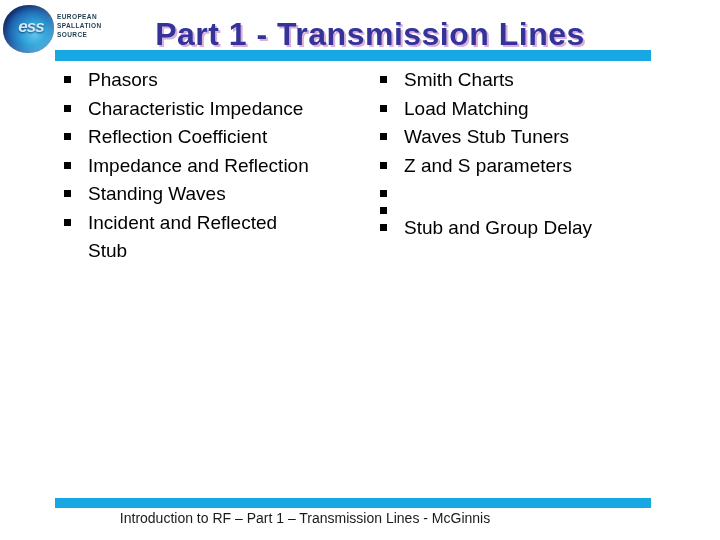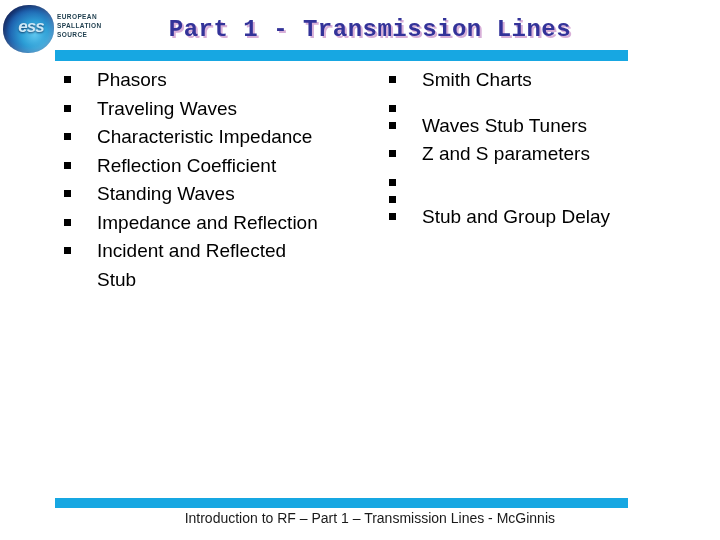--- a/index.html
+++ b/index.html
@@ -7,20 +7,21 @@
     padding: 0;
     background: #ffffff;
     font-family: "Liberation Sans", sans-serif;
   }
   .slide {
     position: relative;
     width: 628px;
     height: 540px;
     background: #ffffff;
     overflow: hidden;
+    padding-left: 23px;
   }
 
   
   .logo-blob {
     position: absolute;
     left: 3px;
     top: 5px;
     width: 51px;
     height: 48px;
     border-radius: 50% 46% 50% 48%;
@@ -53,26 +54,25 @@
     white-space: pre-line;
   }
 
   
   .title {
     position: absolute;
     left: 55px;
     width: 630px;
     top: 16px;
     text-align: center;
-    font-size: 24px;
+    font-size: 32px;
     font-weight: bold;
     color: #333399;
     text-shadow: 2px 2px 0 #d8b0d8;
     letter-spacing: 0.5px;
-    font-family: Liberation Mono, monospace;
   }
 
   
   .bar {
     position: absolute;
     left: 55px;
     width: 610px;
     background: #17a7e2;
   }
   .bar-top { top: 50px; height: 11px; }
@@ -80,48 +80,47 @@
 
   
   .list {
     position: absolute;
     top: 66px;
     margin: 0;
     padding: 0;
     list-style: none;
   }
   .list-left  { left: 64px;  width: 300px; }
-  .list-right { left: 389px; width: 300px; text-align: center; }
+  .list-right { left: 380px; width: 300px; text-align: center; }
   .list li {
     display: flex;
     align-items: flex-start;
     font-size: 19px;
     line-height: 28.5px;
     color: #000000;
-    gap: 9px;
   }
   .bullet {
     flex: 0 0 auto;
     width: 7px;
     height: 7px;
     margin-top: 10px;
     background: #000000;
   }
   .item-text {
     margin-left: 17px;
     max-width: 232px;
   }
 
   
   .footer-text {
     position: absolute;
     left: 55px;
     width: 500px;
     top: 510px;
-    text-align: right;
+    text-align: center;
     font-size: 14px;
     color: #1a1a1a;
   }
   .page-number {
     position: absolute;
     left: 640px;
     width: 30px;
     top: 510px;
     text-align: center;
     font-size: 13px;
@@ -144,51 +143,48 @@
 
   <div class="bar bar-top"></div>
 
   <ul class="list list-left">
     <li>
         <span class="bullet"></span>
         <span class="item-text">Phasors</span>
       </li>
     <li>
         <span class="bullet"></span>
-        <span class="item-text">Traveling Waves</span>
-      </li>
-    <li>
-        <span class="bullet"></span>
         <span class="item-text">Characteristic Impedance</span>
       </li>
     <li>
         <span class="bullet"></span>
         <span class="item-text">Reflection Coefficient</span>
       </li>
     <li>
         <span class="bullet"></span>
+        <span class="item-text">Impedance and Reflection</span>
+      </li>
+    <li>
+        <span class="bullet"></span>
         <span class="item-text">Standing Waves</span>
       </li>
     <li>
         <span class="bullet"></span>
-        <span class="item-text">Impedance and Reflection</span>
-      </li>
-    <li>
-        <span class="bullet"></span>
         <span class="item-text">Incident and Reflected Stub</span>
       </li>
   </ul>
 
   <ul class="list list-right">
     <li>
         <span class="bullet"></span>
         <span class="item-text">Smith Charts</span>
       </li>
     <li>
         <span class="bullet"></span>
+        <span class="item-text">Load Matching</span>
       </li>
     <li>
         <span class="bullet"></span>
         <span class="item-text">Waves Stub Tuners</span>
       </li>
     <li>
         <span class="bullet"></span>
         <span class="item-text">Z and S parameters</span>
       </li>
     <li>

